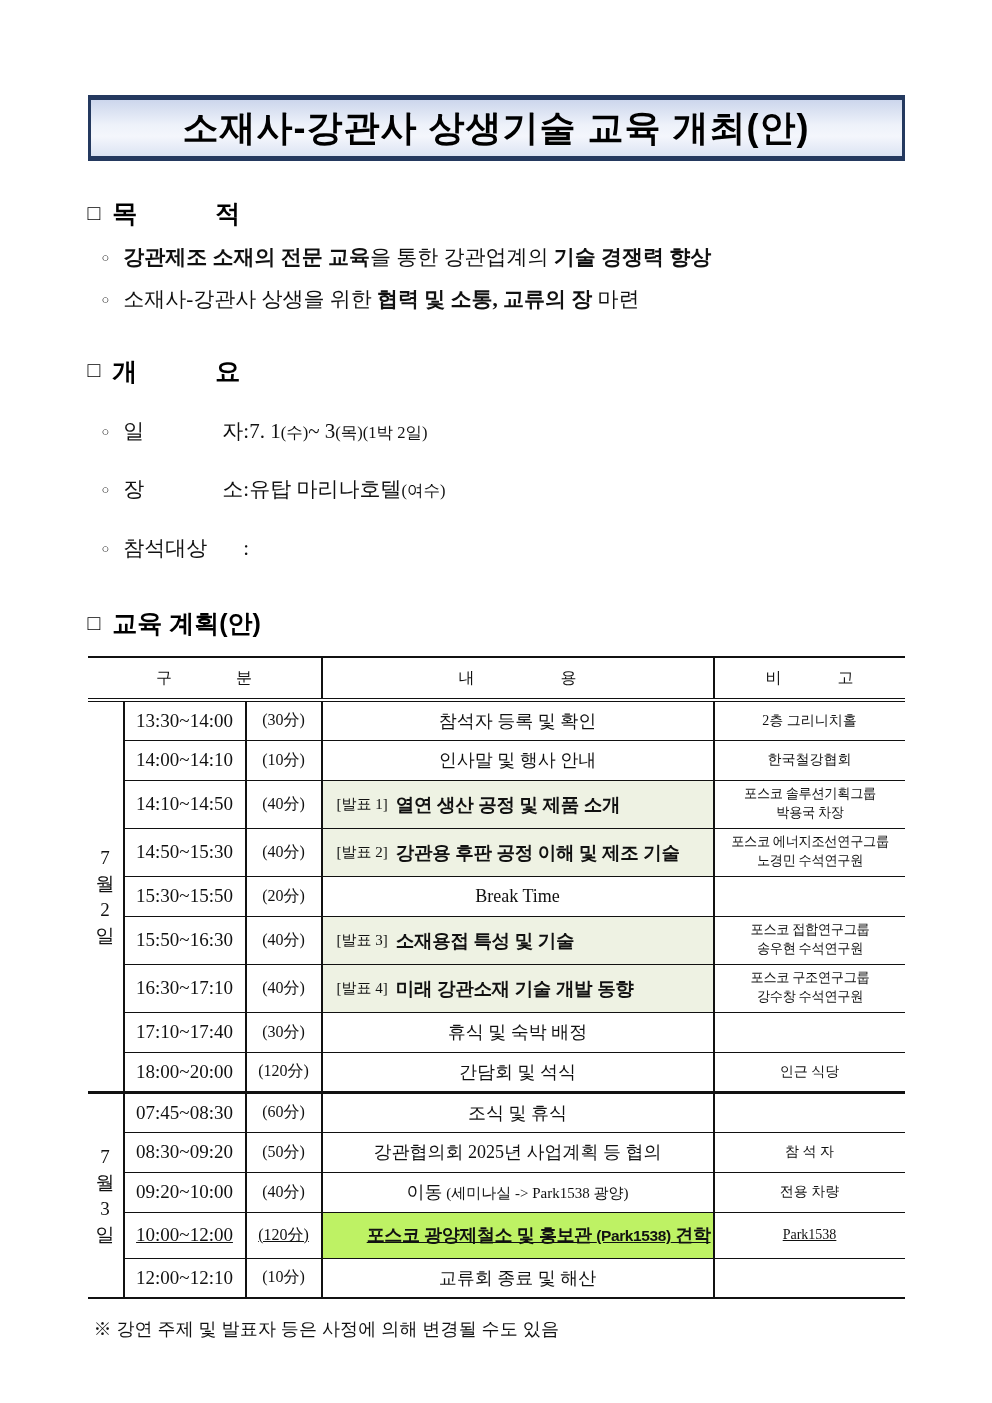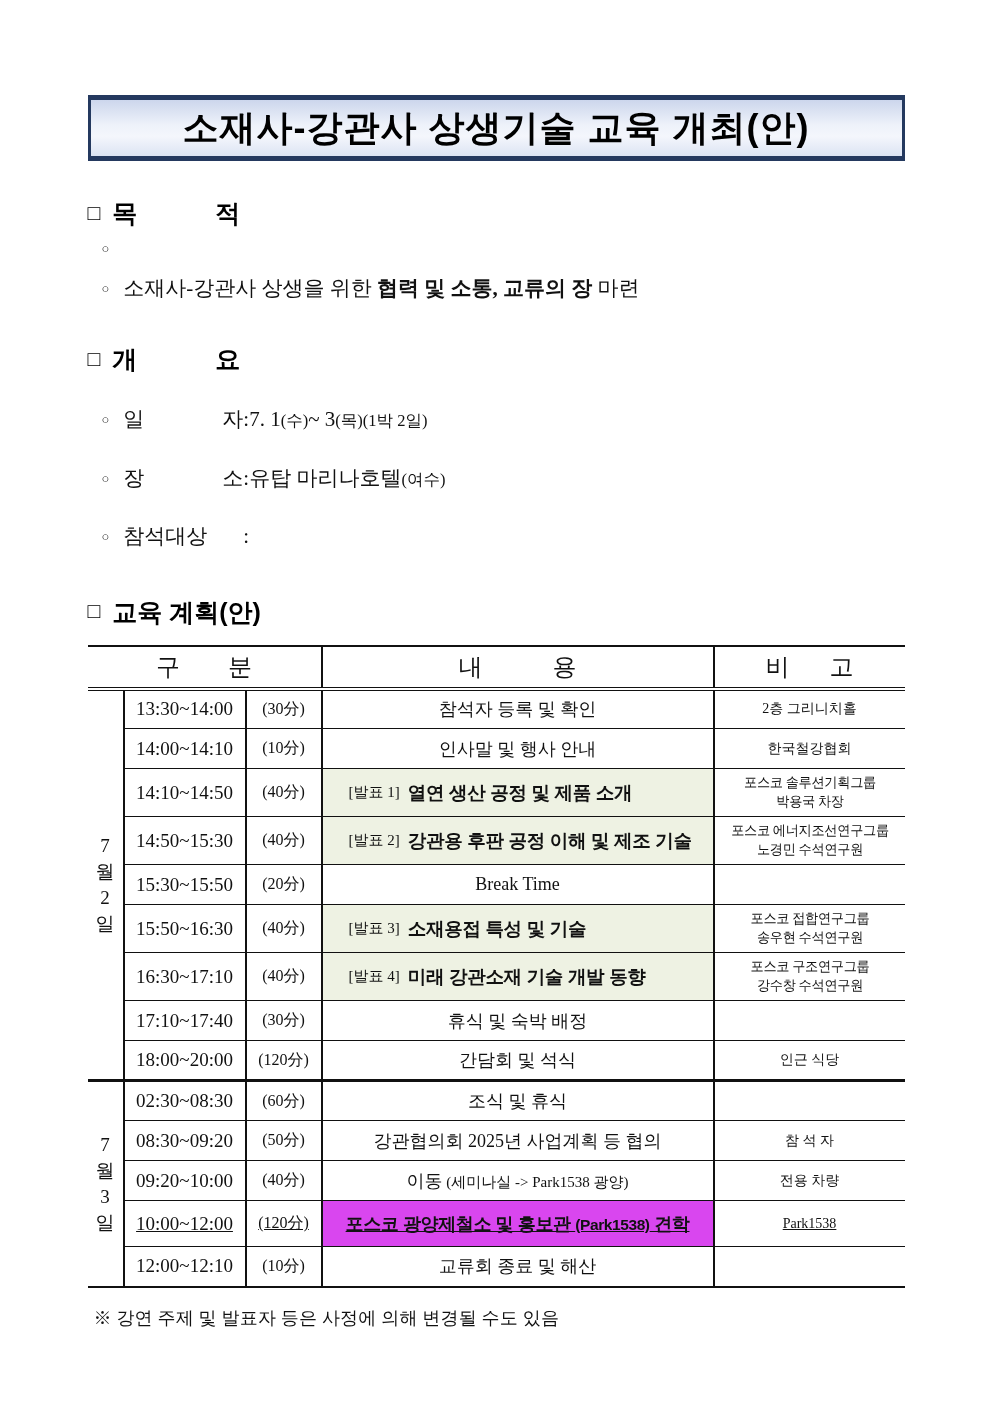--- a/index.html
+++ b/index.html
@@ -70,21 +70,21 @@
     margin-top: 16px;
     width: 817px;
     border-collapse: collapse;
     table-layout: fixed;
     border-top: 2px solid #111;
     border-bottom: 2px solid #111;
   }
   table.sched th, table.sched td { padding: 0 2px; }
   th.group-h, th.content-h, th.note-h {
     border-bottom: 4px double #111;
-    font-weight: 400; font-size: 24px;
+    font-weight: 400; font-size: 16px;
     height: 40px;
   }
   th.group-h { border-right: 2px solid #111; }
   th.content-h { border-right: 2px solid #111; }
   .w-group { width: 96px; }
   .w-contenth { width: 118px; }
   .w-noteh { width: 88px; }
 
   td { font-size: 18px; text-align: center; vertical-align: middle; }
   tr.h1 { height: 40px; }
@@ -96,23 +96,23 @@
   td.dur  { border-right: 2px solid #111; border-top: 1.5px solid #111; font-size: 16px; }
   td.cont { border-right: 2px solid #111; border-top: 1.5px solid #111; }
   td.note { border-top: 1.5px solid #111; font-size: 14px; }
 
   tr.first td.time, tr.first td.dur, tr.first td.cont, tr.first td.note { border-top: none; }
   tr.daysep td { border-top: 3px solid #111 !important; }
 
   .daychars { display:flex; flex-direction:column; align-items:center; gap:7px; font-size: 19px; line-height:1; }
 
   td.green { background: #eef2e3; }
-  td.orange { background: #d946ef; }
-
-  .pres { display:flex; align-items:center; text-align:left; padding-left: 24px; white-space: nowrap; }
+  td.orange { background: #bef264; text-align: right; }
+
+  .pres { display:flex; align-items:center; text-align:left; padding-left: 12px; white-space: nowrap; }
   .prefix { font-size: 15px; margin-right: 8px; }
   .ptitle { font-family: "Liberation Sans", sans-serif; font-weight: 700; font-size: 18.5px; letter-spacing: -0.3px; }
 
   .nline { line-height: 1.35; transform: scaleX(0.94); letter-spacing: -0.3px; }
   .csmall { font-size: 15px; }
   .tour { font-family: "Liberation Sans", sans-serif; font-weight: 700; font-size: 18px; letter-spacing: -0.4px; white-space: nowrap; }
   .tour .mid { font-size: 15.5px; }
 
   .footnote {
     margin-top: 18px;
@@ -131,20 +131,21 @@
       <h1>소재사-강관사 상생기술 교육 개최(안)</h1>
     </div>
 
     <h2 class="sec sec-purpose">
       <span class="sq">□</span>
       <span class="jspread w-sec">목 적</span>
     </h2>
     <div class="items">
       <div class="item">
         <span class="circ">○</span>
+        <span><b>강관제조 소재의 전문 교육</b><span>을 통한 강관업계의 </span><b>기술 경쟁력 향상</b></span>
       </div>
       <div class="item">
         <span class="circ">○</span>
         <span><span>소재사-강관사 상생을 위한 </span><b>협력 및 소통, 교류의 장</b><span> 마련</span></span>
       </div>
     </div>
 
     <h2 class="sec sec-overview">
       <span class="sq">□</span>
       <span class="jspread w-sec">개 요</span>
@@ -292,21 +293,21 @@
 
         <tr class="h1 daysep">
           <td class="day" rowspan="5">
             <div class="daychars">
               <span>7</span>
                 <span>월</span>
                 <span>3</span>
                 <span>일</span>
             </div>
           </td>
-          <td class="time">02:30~08:30</td>
+          <td class="time">07:45~08:30</td>
           <td class="dur">(60分)</td>
           <td class="cont">조식 및 휴식</td>
           <td class="note"></td>
         </tr>
         <tr class="h1">
           <td class="time">08:30~09:20</td>
           <td class="dur">(50分)</td>
           <td class="cont">강관협의회 2025년 사업계획 등 협의</td>
           <td class="note">참 석 자</td>
         </tr>

